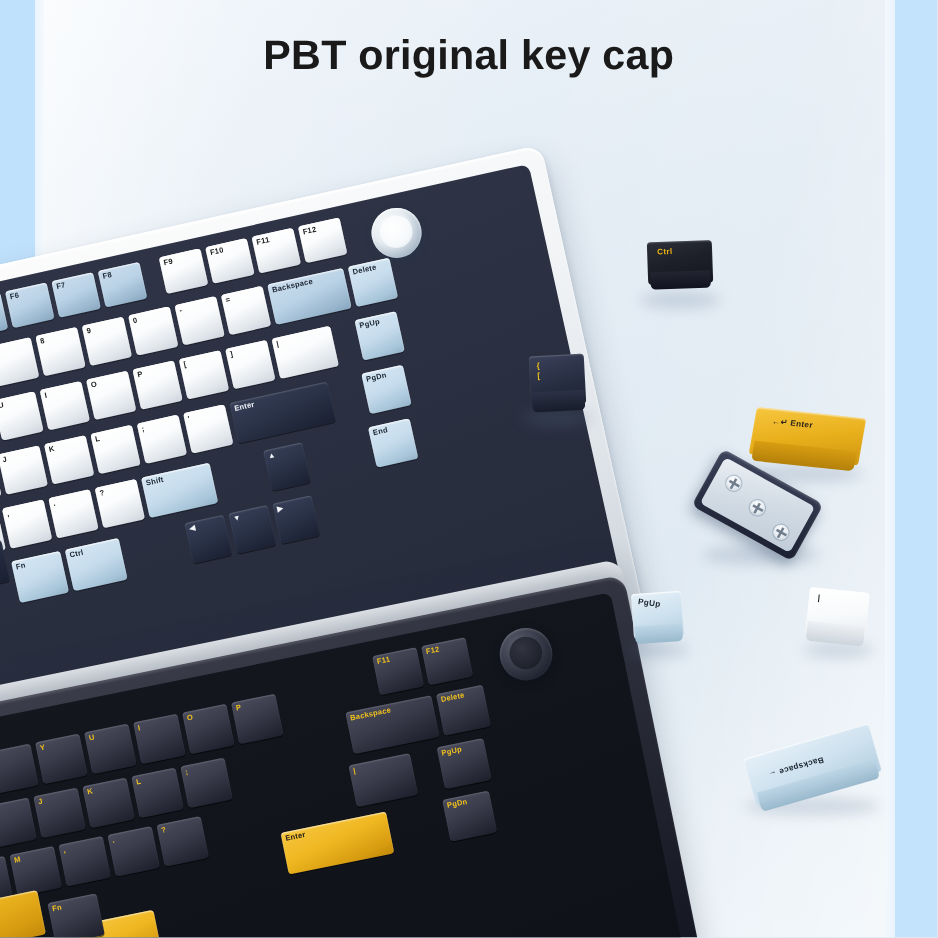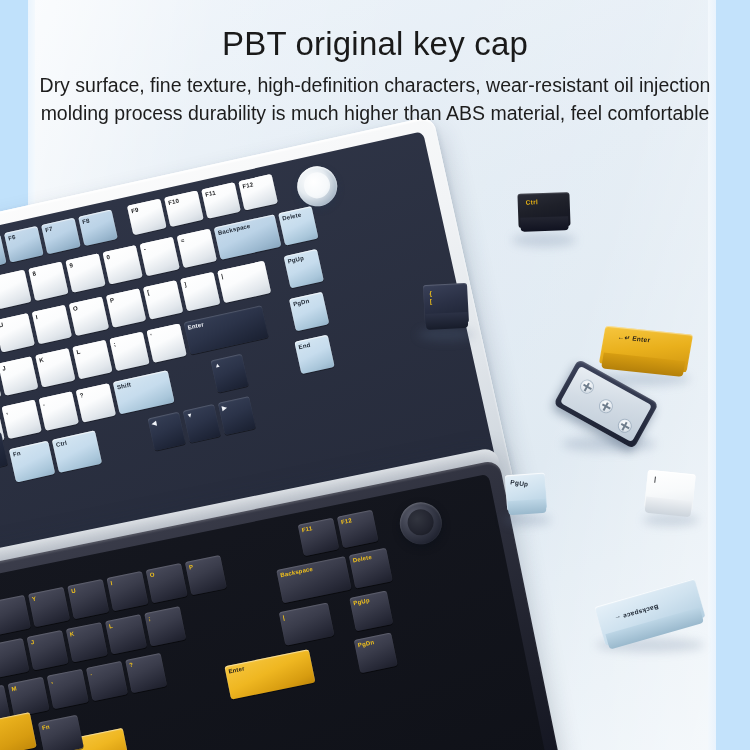--- a/index.html
+++ b/index.html
@@ -17,21 +17,21 @@
     background:linear-gradient(105deg,rgba(255,255,255,.75) 0%,rgba(255,255,255,.15) 22%,rgba(255,255,255,0) 45%,rgba(255,255,255,.10) 72%,rgba(255,255,255,.55) 100%);}
   .strip-left{position:absolute;left:0;top:0;width:28px;height:750px;background:#c0e1fb;}
   .strip-left:after{content:"";position:absolute;right:-7px;top:0;width:7px;height:100%;
     background:linear-gradient(90deg,#eaf4fd,#f4f9fd);}
   .strip-right{position:absolute;right:0;top:0;width:34px;height:750px;background:#c3e2fb;}
   .strip-right:before{content:"";position:absolute;left:-8px;top:0;width:8px;height:100%;
     background:linear-gradient(270deg,#e9f3fd,#f3f8fc);}
 
   
   .header{position:absolute;left:0;right:0;top:0;text-align:center;z-index:30;}
-  .title{margin:0;padding-top:26px;font-size:33px;font-weight:400;color:#1a1a1a;
+  .title{margin:0;padding-top:26px;font-size:33px;font-weight:700;color:#1a1a1a;
     letter-spacing:.2px;line-height:1.1;}
   .subtitle{margin:10px auto 0;max-width:706px;font-size:19.5px;line-height:1.42;
     color:#1d1d1d;font-weight:400;}
 
   
   .kb{position:absolute;}
   .cap{position:absolute;border-radius:3px;box-sizing:border-box;
     display:flex;align-items:flex-start;justify-content:flex-start;}
   .cap .lg{font-size:6px;line-height:1;letter-spacing:.2px;white-space:nowrap;
     padding:2.5px 0 0 3px;font-weight:700;transform-origin:left top;}
@@ -140,21 +140,20 @@
 
 <div id="stage">
 
   <div class="bg-base"></div>
   <div class="bg-sheen"></div>
   <div class="strip-left"></div>
   <div class="strip-right"></div>
 
   <div class="header">
     <h1 class="title">PBT original key cap</h1>
-    <p class="subtitle">Dry surface, fine texture, high-definition characters, wear-resistant oil injection molding process durability is much higher than ABS material, feel comfortable</p>
   </div>
 
   <div class="kb" id="whiteKb">
     <div class="case-white-lip"></div>
     <div class="case-white"></div>
     <div class="plate-white"></div>
 
     <div class="cap c-blue" style="left:118px;top:22px;width:34px;height:30px;"></div>
     <div class="cap c-blue" style="left:156px;top:22px;width:34px;height:30px;">
         <span class="lg">F6</span>

